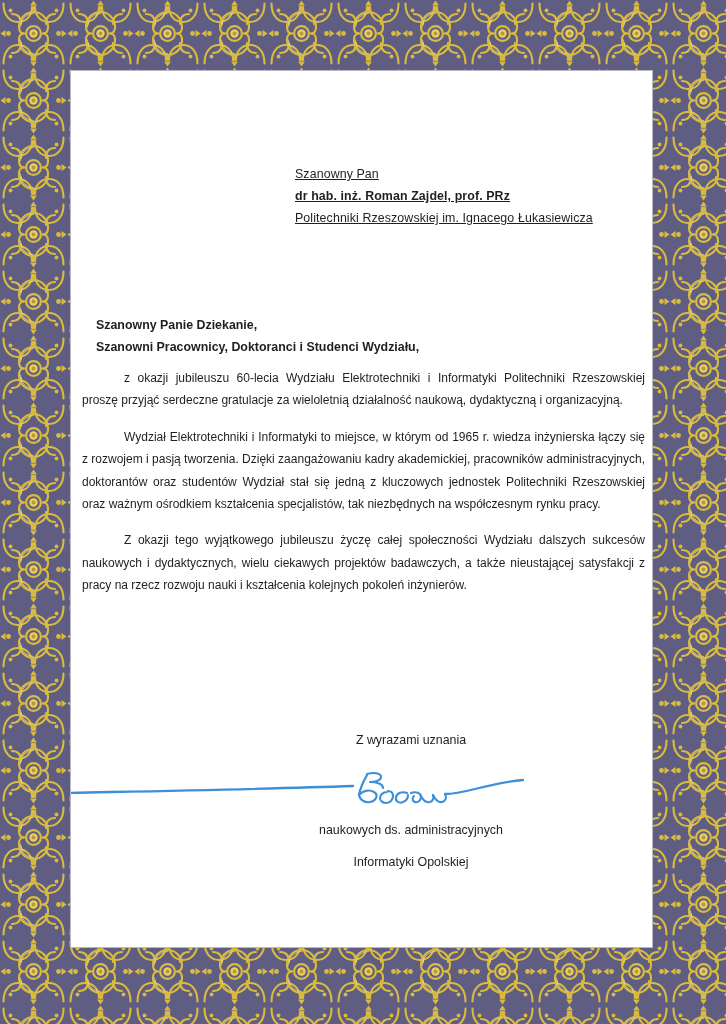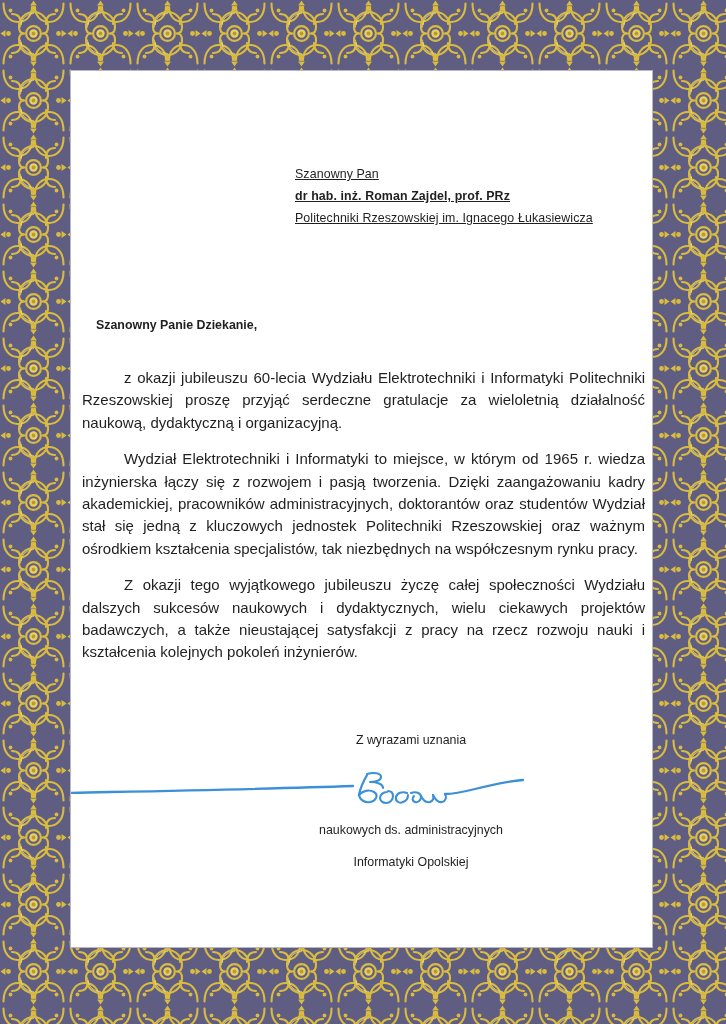--- a/index.html
+++ b/index.html
@@ -70,21 +70,21 @@
     margin-left: 14px;
   }
   .salutation .line { white-space: nowrap; }
 
   
   .body-copy {
     position: absolute;
     left: 11px;
     top: 296px;
     width: 563px;
-    font-size: 15px;
+    font-size: 12px;
     line-height: 22.4px;
     text-align: justify;
   }
   .body-copy p {
     margin: 0 0 14px 0;
     text-indent: 42px;
   }
   .body-copy p:last-child { margin-bottom: 12px; }
 
   
@@ -183,20 +183,21 @@
     <div class="sheet-inner">
 
       <div class="addressee">
         <div class="line">Szanowny Pan</div>
         <div class="line strong">dr hab. inż. Roman Zajdel, prof. PRz</div>
         <div class="line">Politechniki Rzeszowskiej im. Ignacego Łukasiewicza</div>
       </div>
 
       <div class="salutation">
         <div class="line">Szanowny Panie Dziekanie,</div>
+        <div class="line">Szanowni Pracownicy, Doktoranci i Studenci Wydziału,</div>
       </div>
 
       <div class="body-copy">
         <p>z okazji jubileuszu 60-lecia Wydziału Elektrotechniki i Informatyki Politechniki Rzeszowskiej proszę przyjąć serdeczne gratulacje za wieloletnią działalność naukową, dydaktyczną i organizacyjną.</p>
         <p>Wydział Elektrotechniki i Informatyki to miejsce, w którym od 1965 r. wiedza inżynierska łączy się z rozwojem i  pasją tworzenia. Dzięki zaangażowaniu kadry akademickiej, pracowników administracyjnych, doktorantów oraz studentów Wydział stał się jedną z kluczowych jednostek Politechniki Rzeszowskiej oraz ważnym ośrodkiem kształcenia specjalistów, tak niezbędnych na współczesnym rynku pracy.</p>
         <p>Z okazji tego wyjątkowego jubileuszu życzę całej społeczności Wydziału dalszych sukcesów naukowych i dydaktycznych, wielu ciekawych projektów badawczych, a także nieustającej satysfakcji z pracy na rzecz rozwoju nauki i kształcenia kolejnych pokoleń inżynierów.</p>
       </div>
 
       <div class="closing">
         <div class="c-line">Z wyrazami uznania</div>

